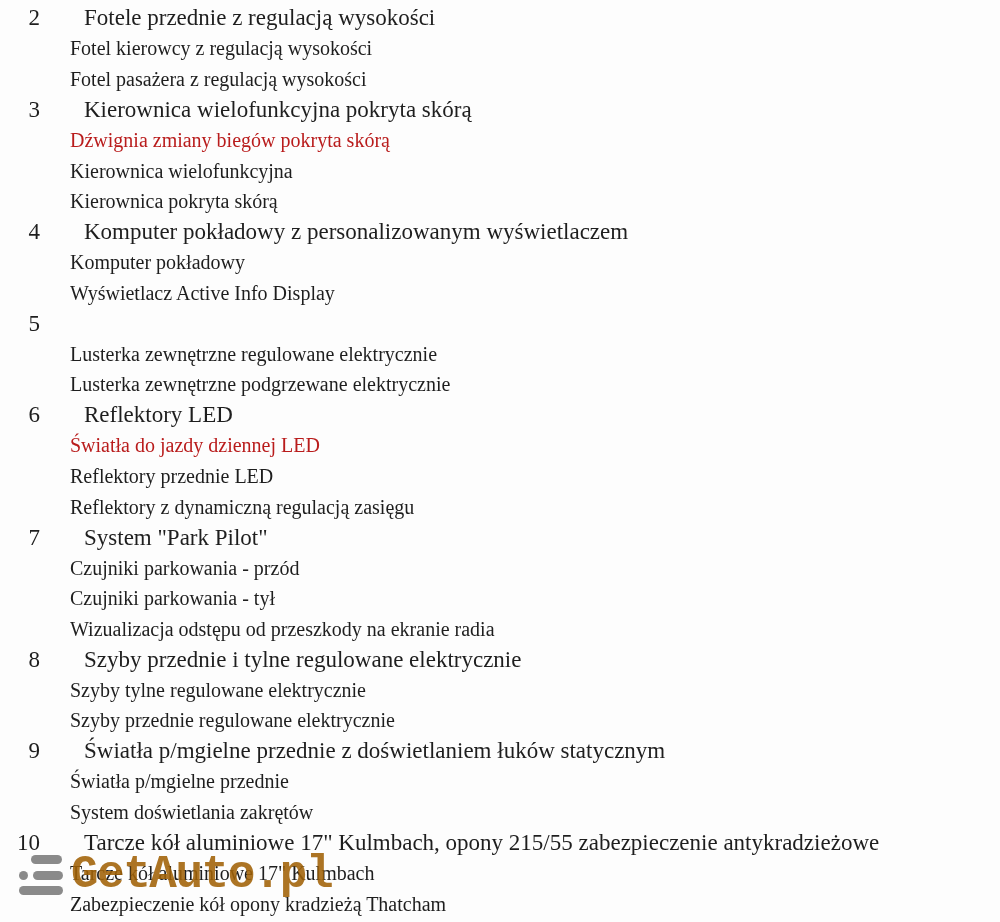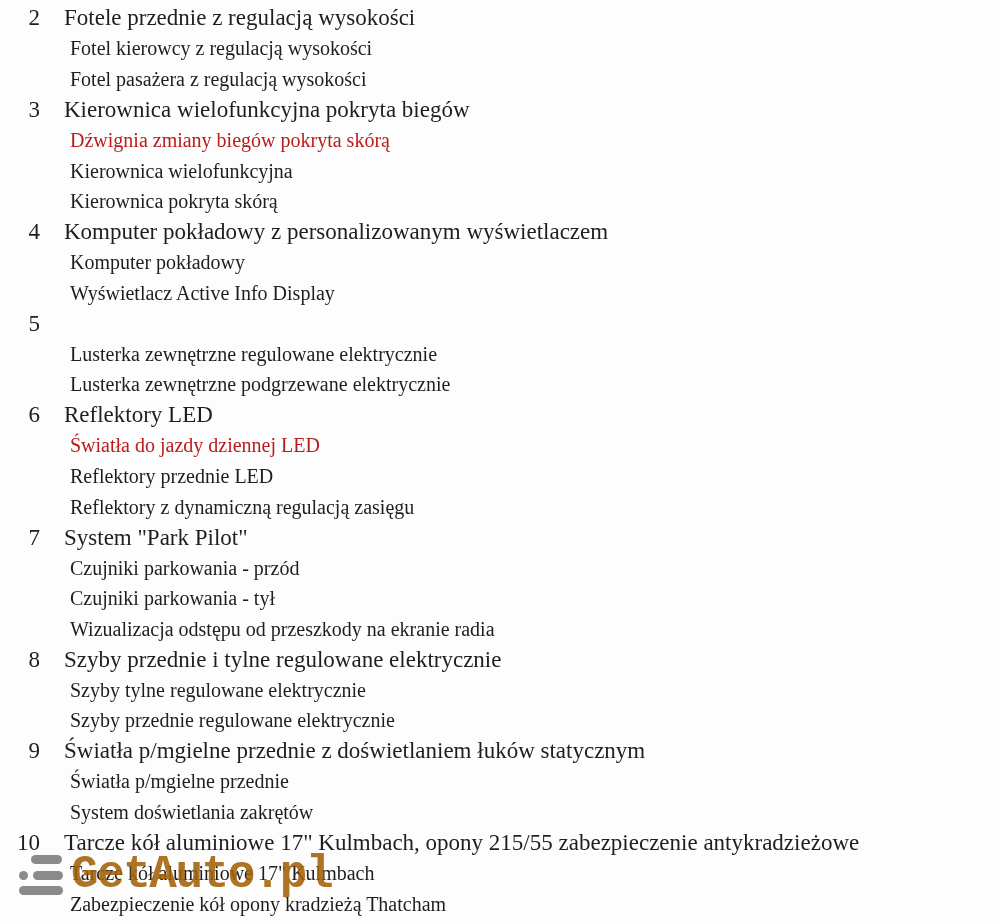--- a/index.html
+++ b/index.html
@@ -29,21 +29,21 @@
   }
   .row.main {
     font-size: 23px;
   }
   .row.main .num {
     width: 40px;
     text-align: right;
     flex: 0 0 40px;
   }
   .row.main .title {
-    margin-left: 24px;
+    margin-left: 44px;
   }
   .row.sub {
     font-size: 20px;
     padding-left: 70px;
   }
   .row.sub.muted {
     color: #b91c1c;
   }
   
   .watermark {
@@ -98,21 +98,21 @@
 
   <div id="list">
       <div class="row main">
         <span class="num">2</span>
         <span class="title">Fotele przednie z regulacją wysokości</span>
       </div>
       <div class="row sub">Fotel kierowcy z regulacją wysokości</div>
       <div class="row sub">Fotel pasażera z regulacją wysokości</div>
       <div class="row main">
         <span class="num">3</span>
-        <span class="title">Kierownica wielofunkcyjna pokryta biegów</span>
+        <span class="title">Kierownica wielofunkcyjna pokryta skórą</span>
       </div>
       <div class="row sub muted">Dźwignia zmiany biegów pokryta skórą</div>
       <div class="row sub">Kierownica wielofunkcyjna</div>
       <div class="row sub">Kierownica pokryta skórą</div>
       <div class="row main">
         <span class="num">4</span>
         <span class="title">Komputer pokładowy z personalizowanym wyświetlaczem</span>
       </div>
       <div class="row sub">Komputer pokładowy</div>
       <div class="row sub">Wyświetlacz Active Info Display</div>

